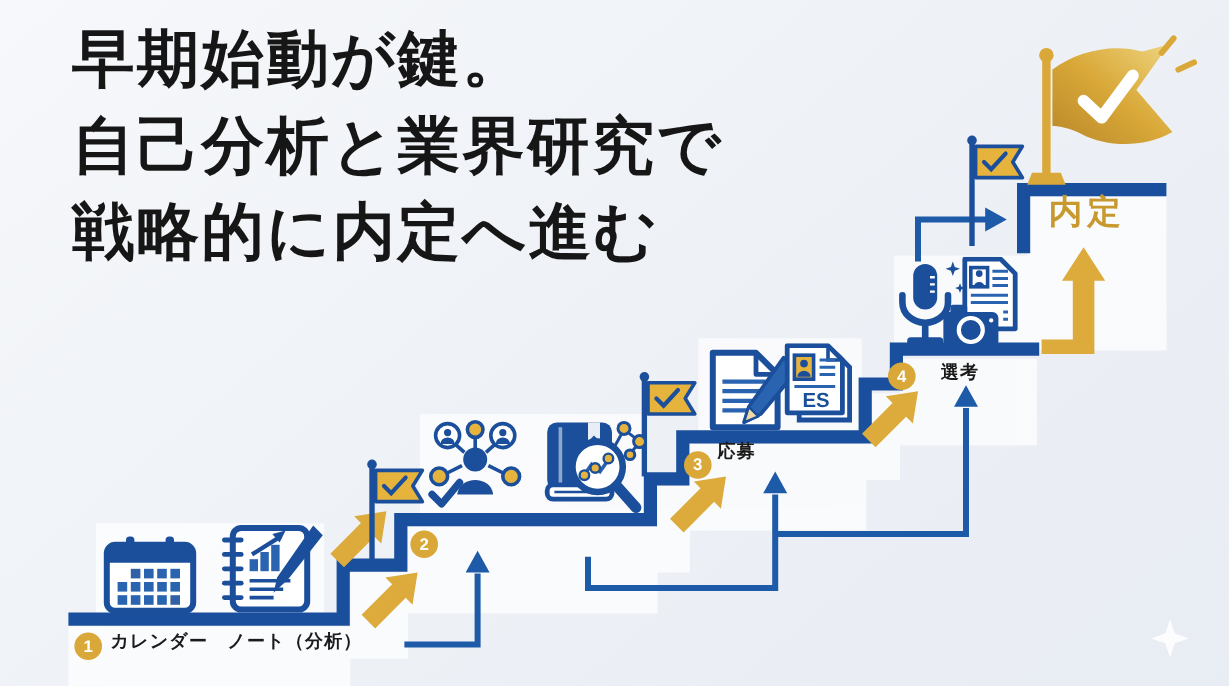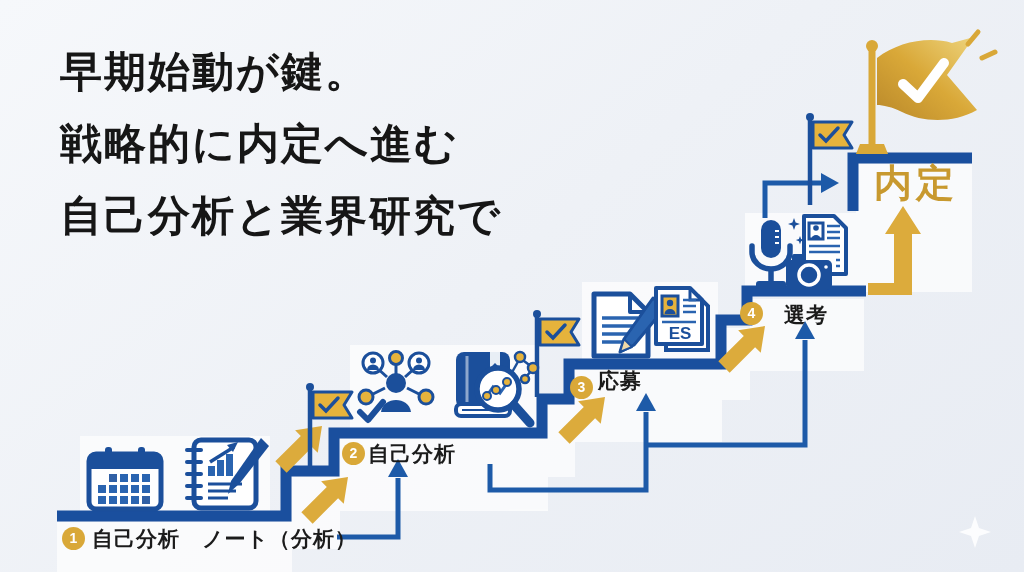--- a/index.html
+++ b/index.html
@@ -3,32 +3,32 @@
 <meta charset="utf-8">
 <style>
   html,body{margin:0;padding:0;background:#eef1f6;}
   .canvas{
     position:relative;width:1024px;height:572px;overflow:hidden;
     background:linear-gradient(140deg,#f6f8fb 0%,#eef1f6 48%,#e8ecf3 100%);
     font-family:"Liberation Sans","DejaVu Sans",sans-serif;
   }
   .abs{position:absolute;}
   .title{
-    left:60px;top:36px;font-size:42px;font-weight:900;color:#161616;
+    left:60px;top:14px;font-size:52px;font-weight:900;color:#161616;
     line-height:72px;letter-spacing:2px;white-space:nowrap;
   }
   .step-label{
-    font-size:21px;font-weight:800;color:#1b1b1b;letter-spacing:1px;white-space:nowrap;
+    font-size:15px;font-weight:800;color:#1b1b1b;letter-spacing:1px;white-space:nowrap;
   }
   .badge{
     width:23px;height:23px;border-radius:50%;background:#d9a838;color:#ffffff;
     font-size:14px;font-weight:bold;text-align:center;line-height:23px;
   }
   .goal-label{
-    font-size:38px;font-weight:900;color:#c8992f;letter-spacing:4px;white-space:nowrap;
+    font-size:28px;font-weight:900;color:#c8992f;letter-spacing:4px;white-space:nowrap;
   }
   svg text{font-family:"Liberation Sans","DejaVu Sans",sans-serif;}
 </style>
 </head>
 <body>
 
 <div class="canvas">
 
   <svg class="abs" style="left:0;top:0" width="1024" height="572" viewBox="0 0 1024 572">
     <defs>
@@ -272,29 +272,28 @@
     <g>
       <rect x="6" y="40" width="14" height="9" rx="2" fill="#1b4f9b"></rect>
       <rect x="0" y="46" width="46" height="30" rx="5" fill="#1b4f9b"></rect>
       <circle cx="23" cy="61" r="10" fill="none" stroke="#ffffff" stroke-width="3.5"></circle>
       <circle cx="40" cy="53" r="1.8" fill="#ffffff"></circle>
     </g>
   </svg>
 
   <div class="abs title">
     <div>早期始動が鍵。</div>
+    <div>自己分析と業界研究で</div>
     <div>戦略的に内定へ進む</div>
-    <div>自己分析と業界研究で</div>
   </div>
 
   <div class="abs badge" style="left:62px;top:527px">1</div>
-  <div class="abs step-label" style="left:92px;top:525px">自己分析　ノート（分析）</div>
+  <div class="abs step-label" style="left:92px;top:525px">カレンダー　ノート（分析）</div>
 
   <div class="abs badge" style="left:342px;top:442px">2</div>
-  <div class="abs step-label" style="left:368px;top:440px">自己分析</div>
 
   <div class="abs badge" style="left:570px;top:376px">3</div>
   <div class="abs step-label" style="left:598px;top:367px">応募</div>
 
   <div class="abs badge" style="left:740px;top:302px">4</div>
   <div class="abs step-label" style="left:784px;top:301px">選考</div>
 
   <div class="abs goal-label" style="left:874px;top:158px">内定</div>
 </div>
 

